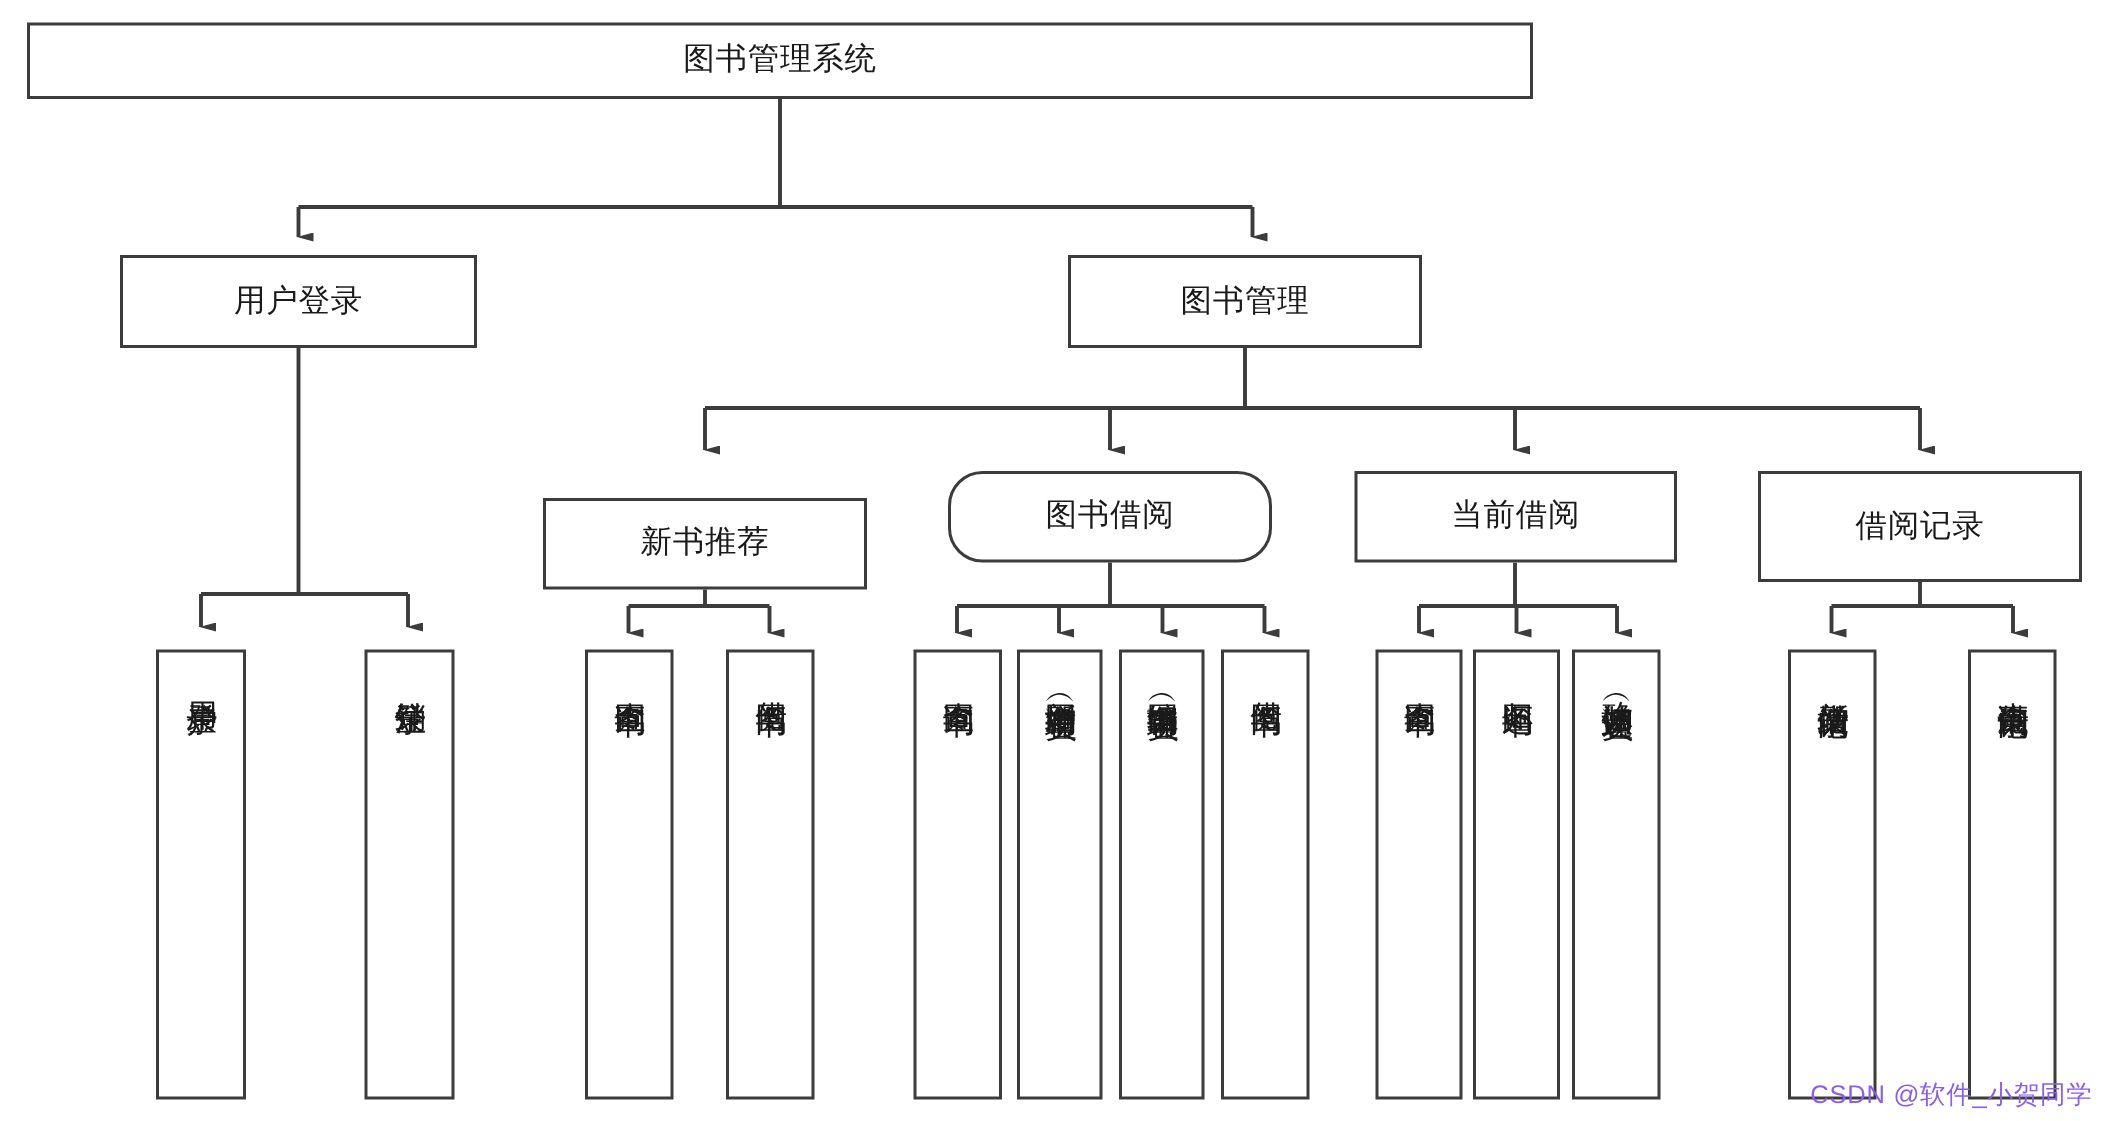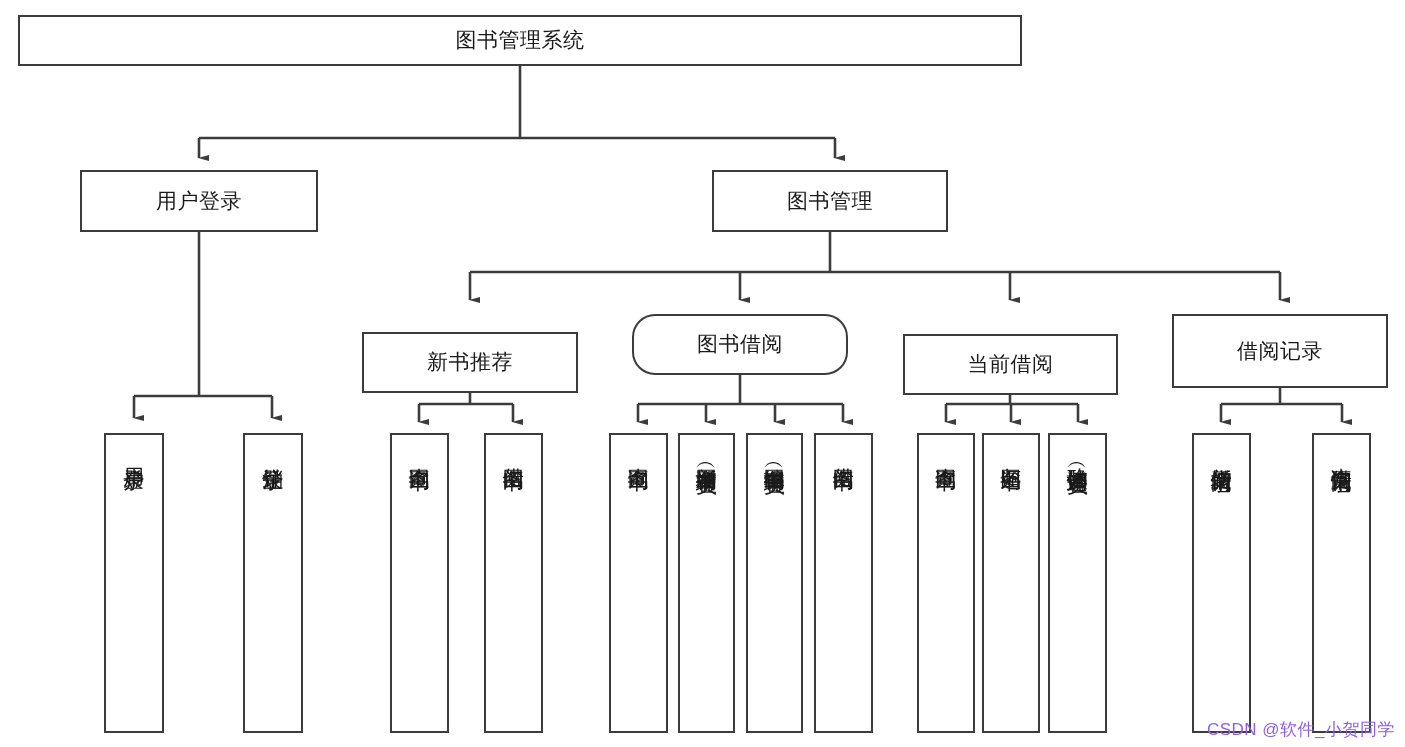--- a/index.html
+++ b/index.html
@@ -131,21 +131,21 @@
   <div class="node horiz" style="left:712px; top:170px; width:236px; height:62px;">
     <span class="lbl">图书管理</span>
   </div>
 
   <div class="node horiz" style="left:362px; top:332px; width:216px; height:61px;">
     <span class="lbl">新书推荐</span>
   </div>
   <div class="node horiz" style="left:632px; top:314px; width:216px; height:61px;border-radius:23px;">
     <span class="lbl">图书借阅</span>
   </div>
-  <div class="node horiz" style="left:903px; top:314px; width:215px; height:61px;margin-top:20px;">
+  <div class="node horiz" style="left:903px; top:314px; width:215px; height:61px;">
     <span class="lbl">当前借阅</span>
   </div>
   <div class="node horiz" style="left:1172px; top:314px; width:216px; height:74px;">
     <span class="lbl">借阅记录</span>
   </div>
 
   <div class="node vert" style="left:104px; top:433px; width:60px; height:300px;">
     <span class="lbl">用户登录</span>
   </div>
   <div class="node vert" style="left:243px; top:433px; width:60px; height:300px;">

